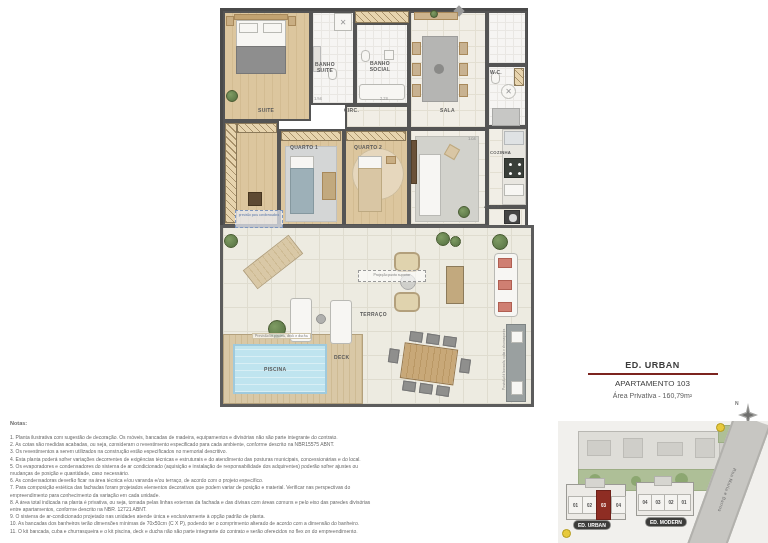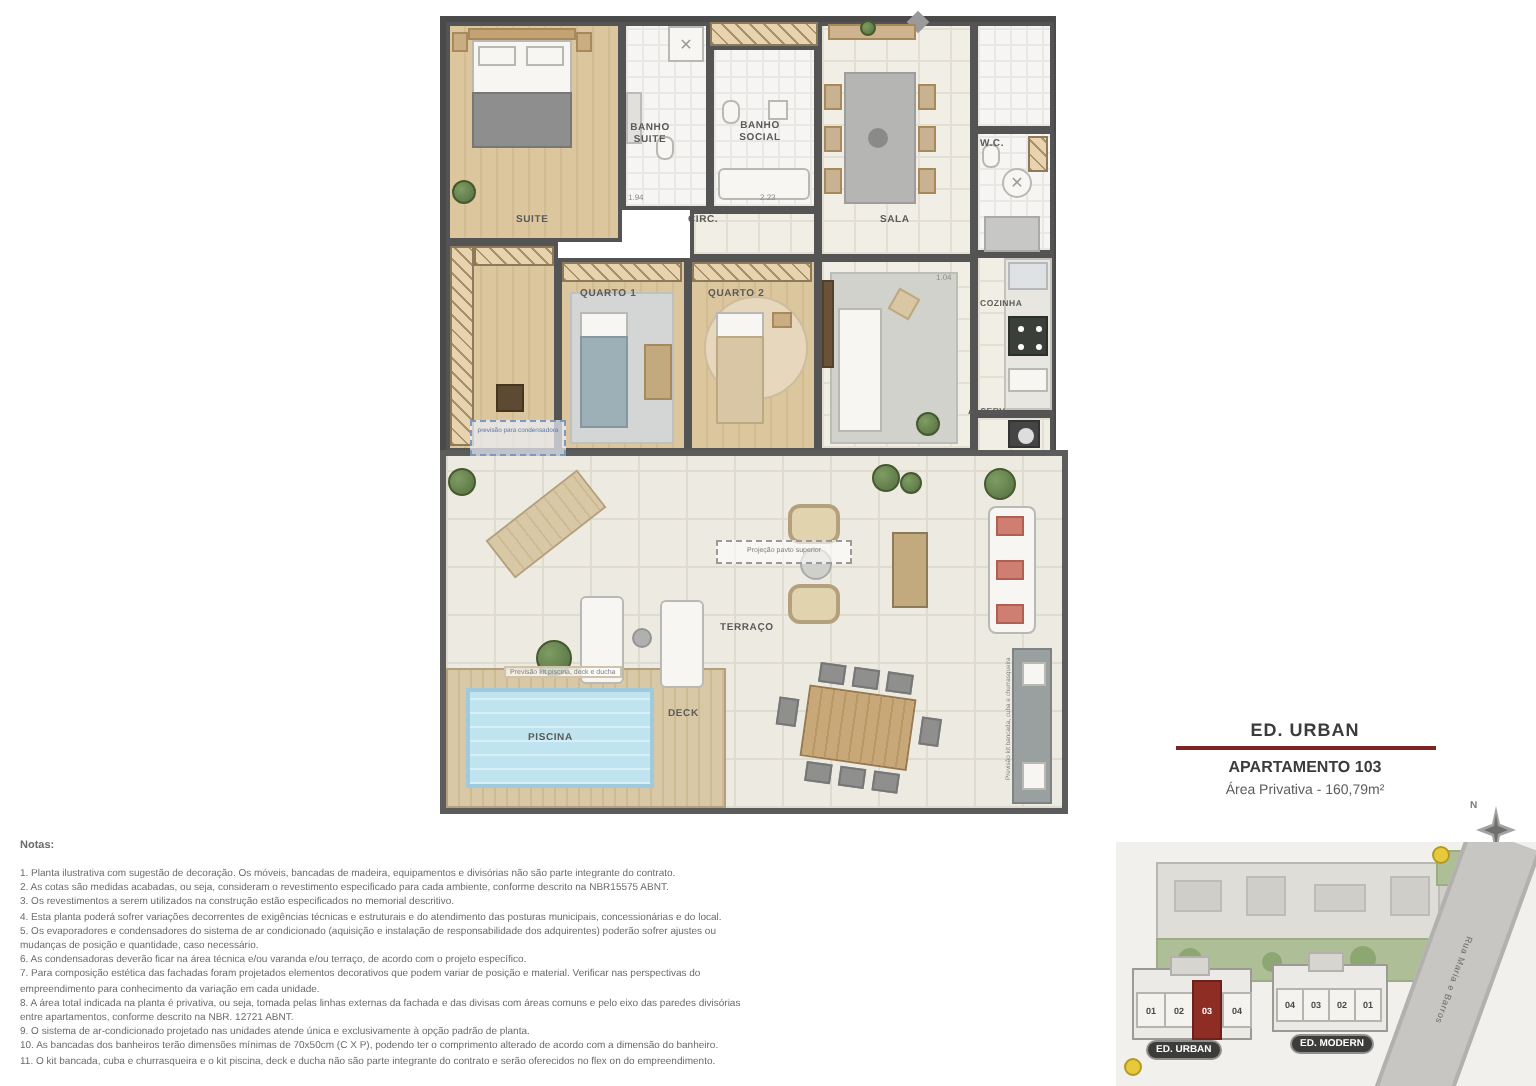--- a/index.html
+++ b/index.html
@@ -34,21 +34,21 @@
   .plantc{border-radius:50%;background:radial-gradient(circle at 35% 35%,#7f9c63,#546f41);border:1px solid #46592f;}
   .pool{background-color:#bfe4ef;background-image:repeating-linear-gradient(0deg,rgba(255,255,255,.4) 0 1px,transparent 1px 7px);
         border:2px solid #9fcadd;}
   .deck{background:repeating-linear-gradient(90deg,#d9c8a6 0 5px,#cebb94 5px 6px);border:1px solid #b3a07c;}
   .whitefurn{background:#f7f6f3;border:1px solid #b9b9b4;}
   .crossbox{display:flex;align-items:center;justify-content:center;font-size:8px;color:#9a9a9a;}
   
   .info{position:absolute;left:560px;top:360px;width:185px;text-align:center;color:#3c3c3c;}
   .info .bld{font-size:9px;font-weight:bold;letter-spacing:.5px;}
   .info .rule{height:2px;background:#7c241f;width:130px;margin:3px auto 4px auto;}
-  .info .apt{font-size:8px;font-weight:bold;}
+  .info .apt{font-size:8px;font-weight:normal;}
   .info .area{font-size:7px;color:#5c5c5c;margin-top:4px;font-weight:normal;}
   
   .compassN{position:absolute;left:735px;top:400px;font-size:5px;color:#7a7a7a;font-weight:bold;}
   
   .siteplan{position:absolute;left:558px;top:421px;width:210px;height:122px;background:#f1f0ed;overflow:hidden;}
   .slab{position:absolute;left:20px;top:10px;width:160px;height:38px;background:#deddd8;border:1px solid #b8b7b2;}
   .slab .cell{position:absolute;background:#cfcec9;border:1px solid #bdbcb7;}
   .green{position:absolute;background:#aebf97;border:1px solid #9cad84;}
   .gblob{position:absolute;border-radius:50%;background:#8ca771;}
   .road{position:absolute;left:150px;top:-6px;width:34px;height:150px;background:#c7c6c2;

